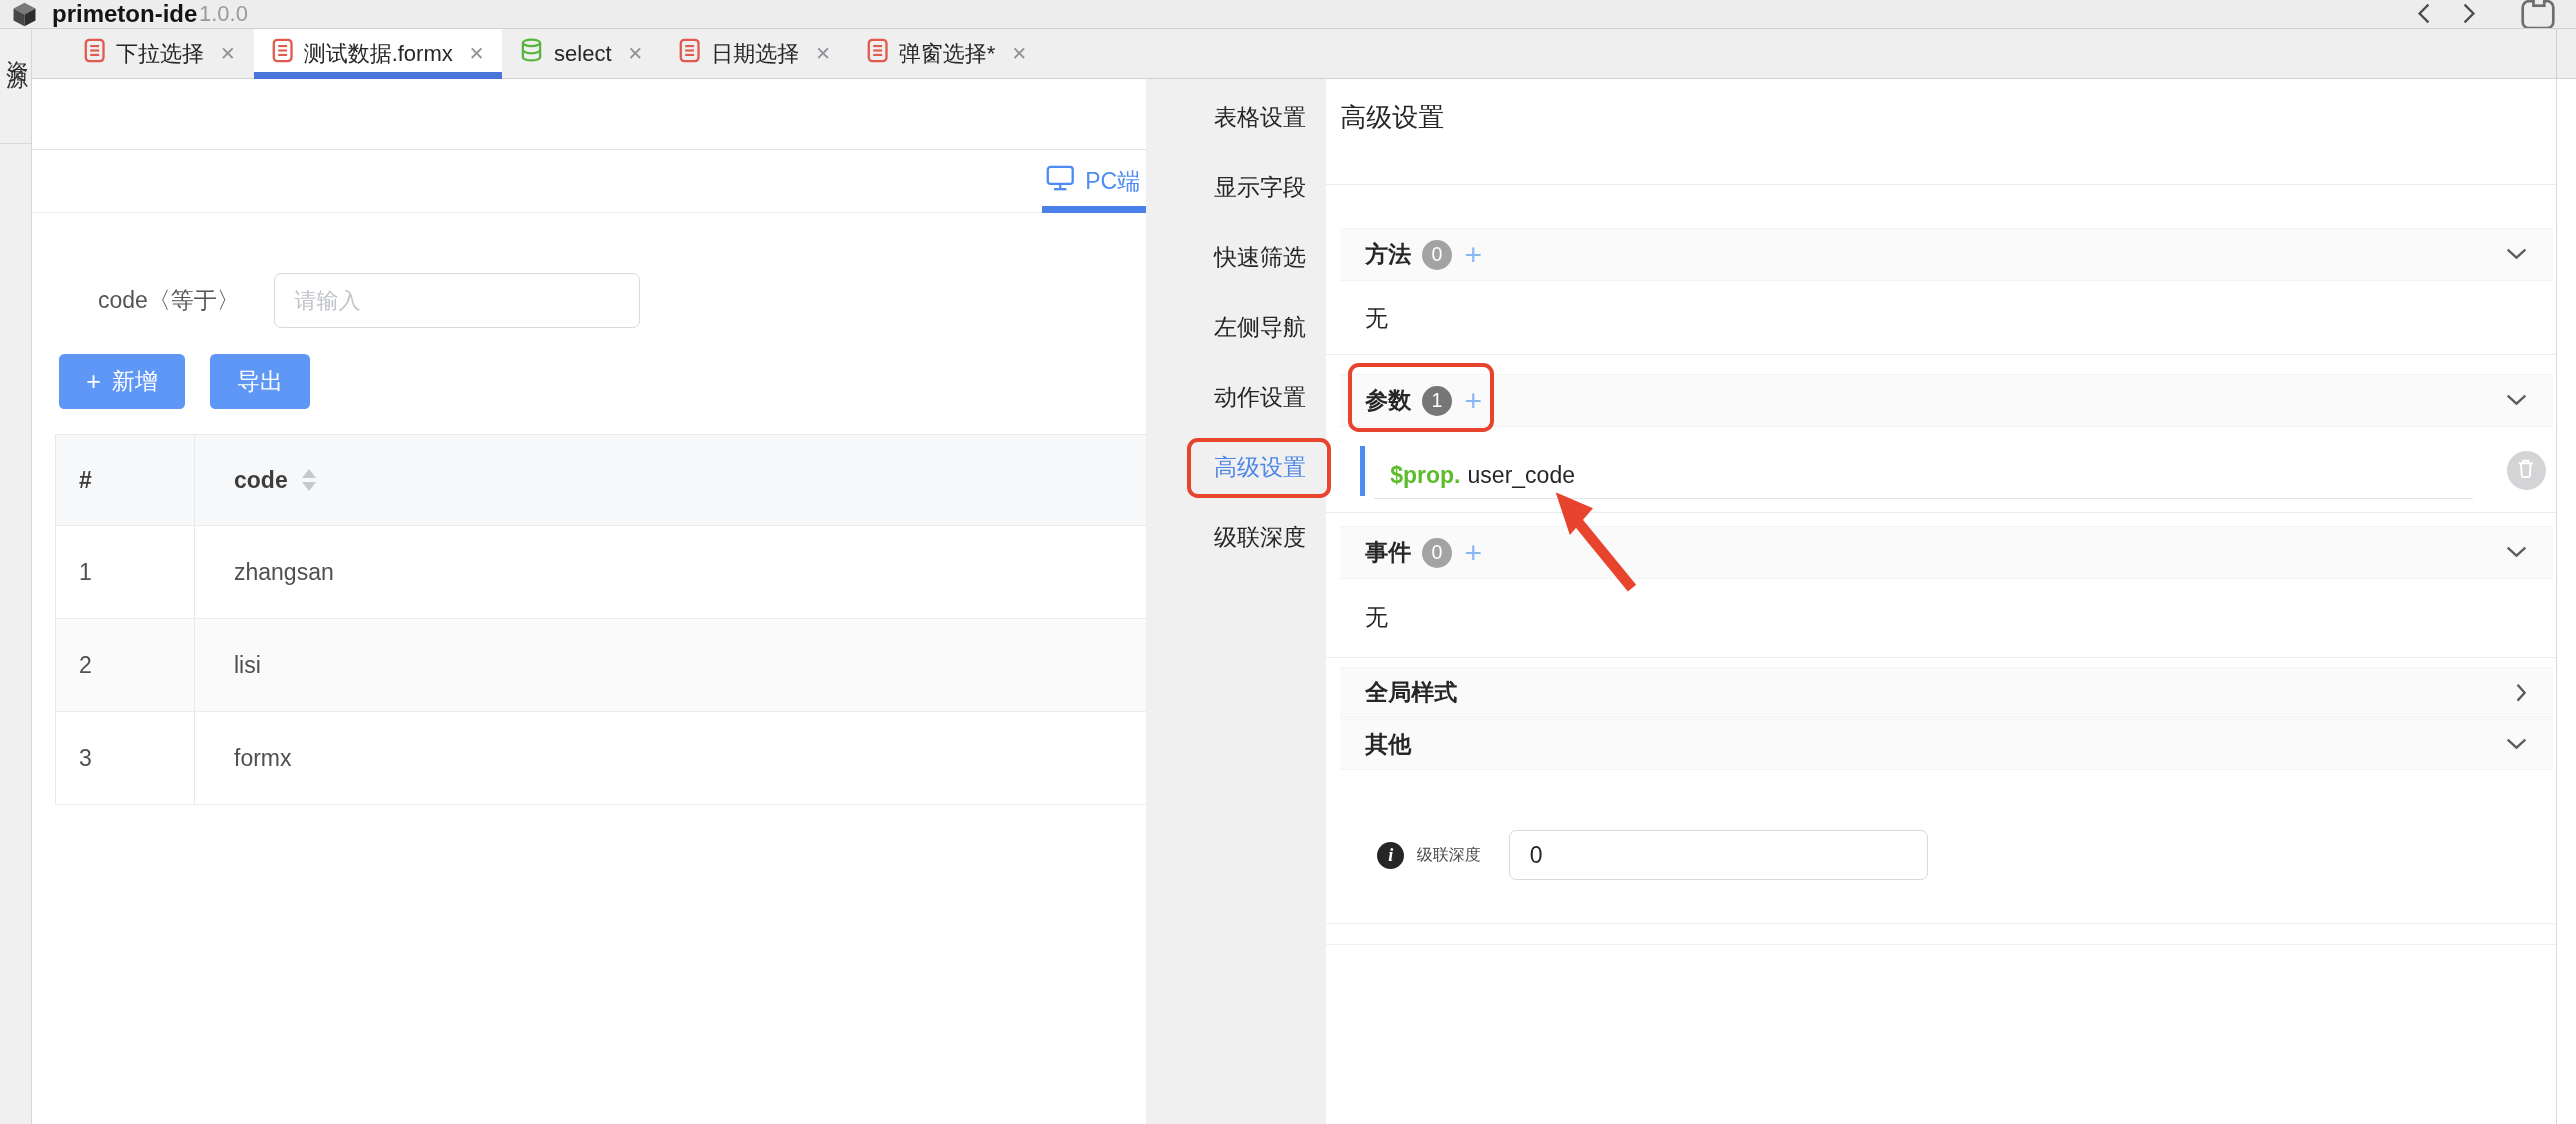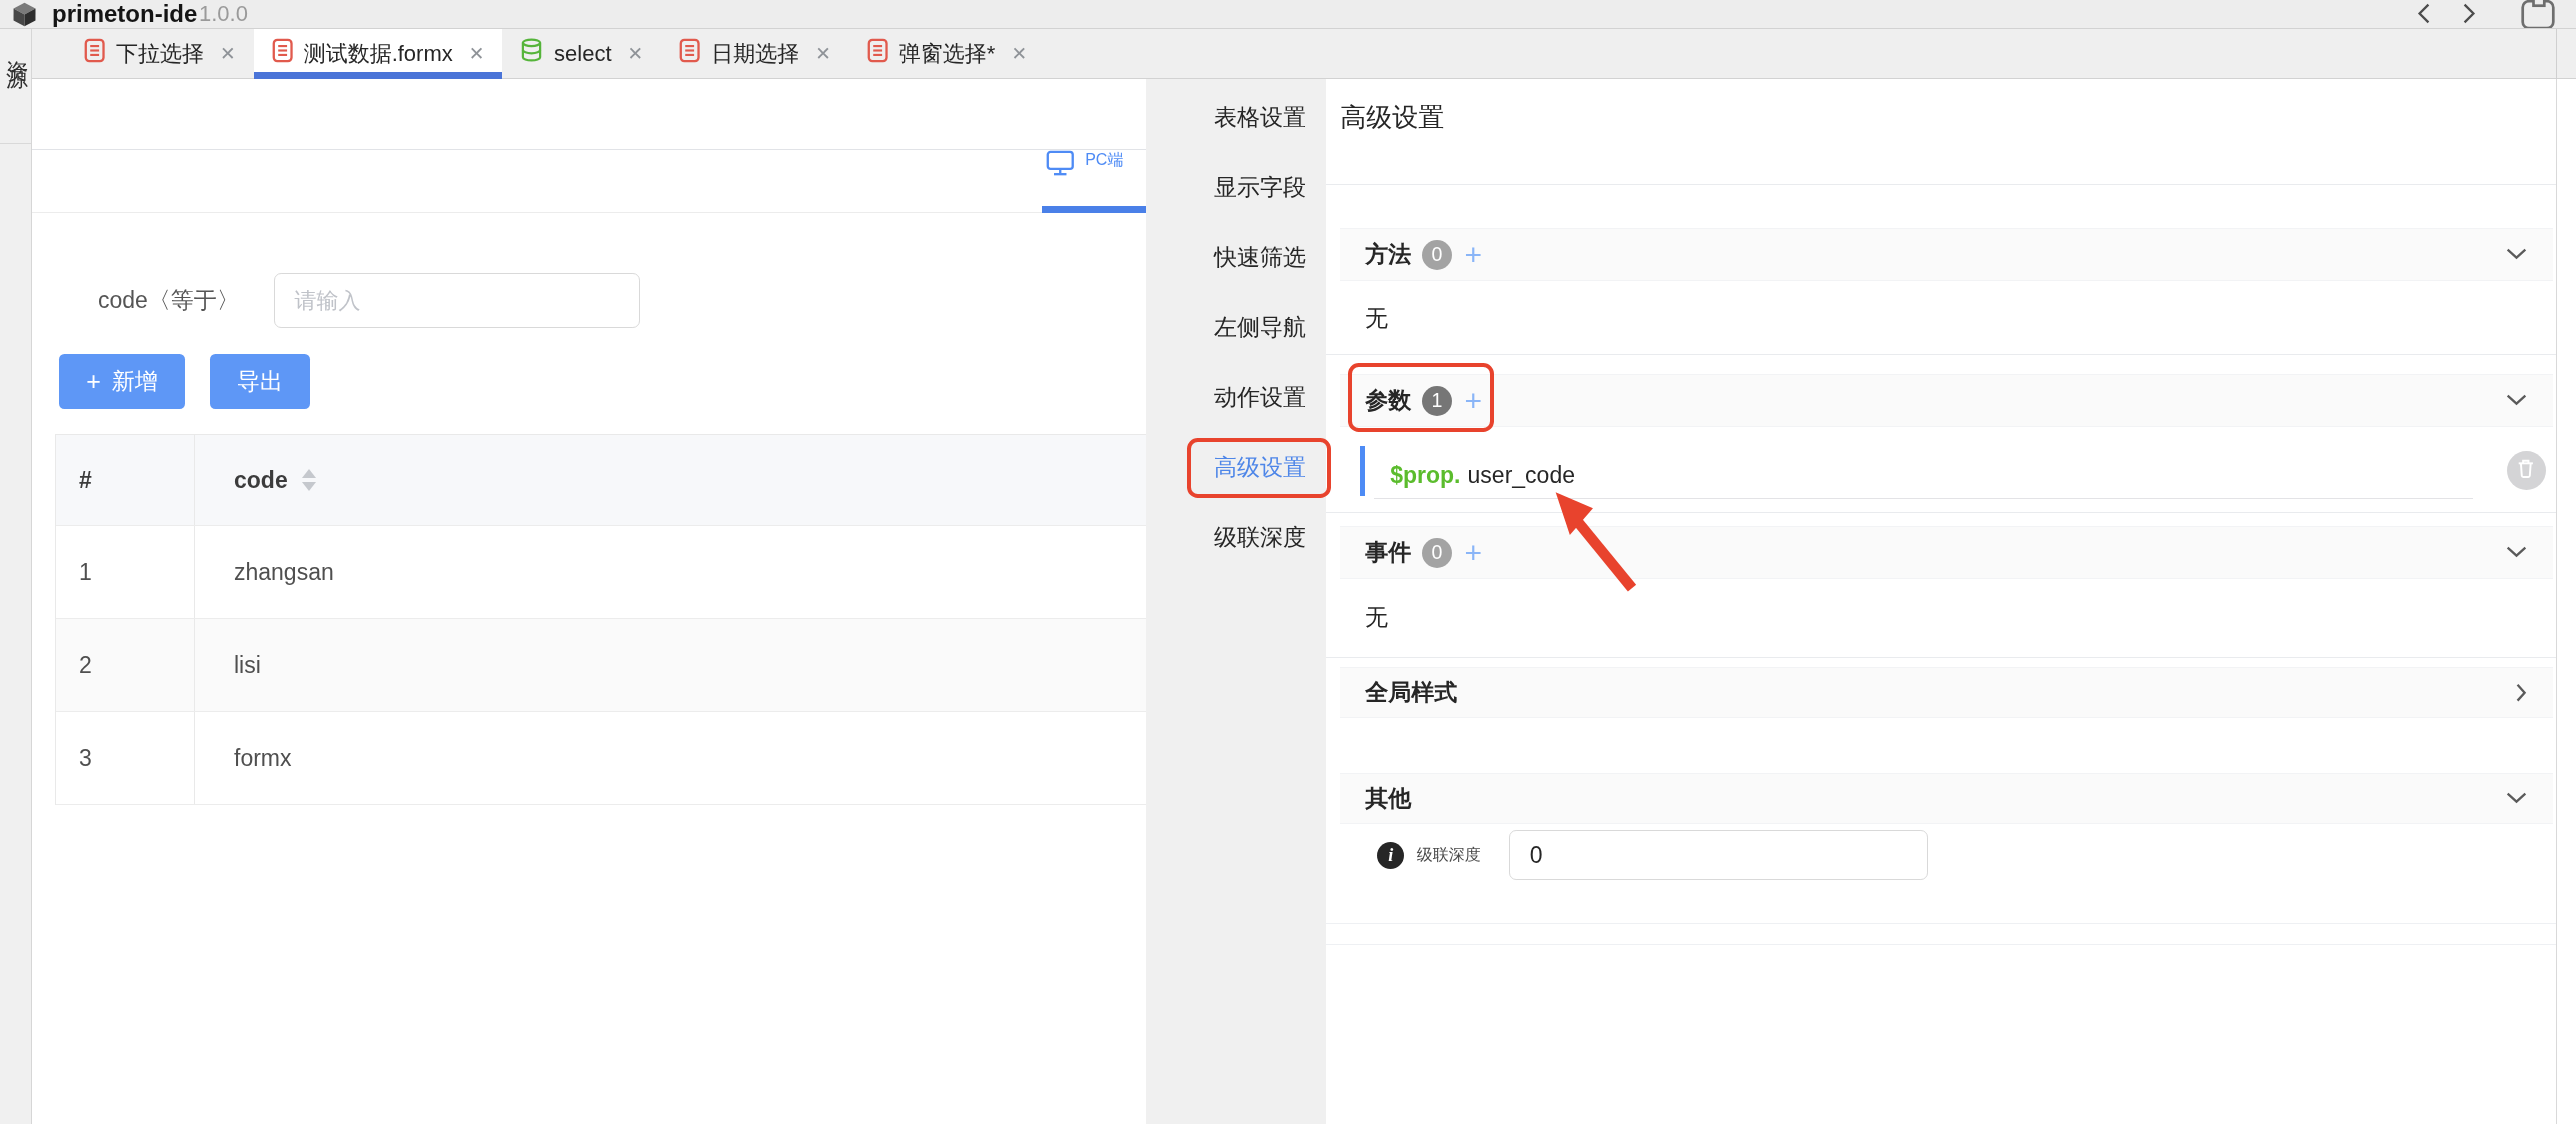--- a/index.html
+++ b/index.html
@@ -30,22 +30,22 @@
   .ftab { display:flex; align-items:center; gap:10.7px; padding:0 18px; font-size:22px; color:#262626;
           position:relative; cursor:pointer; }
   .ftab.active { background:#fff; font-weight:500; }
   .ftab.active::after { content:""; position:absolute; left:0; right:0; bottom:-0.9px; height:7.1px; background:#4a74d8; }
   .ftab .x { font-size:18.7px; color:#8f9398; margin-left:5.3px; }
 
   
   .main { position:absolute; left:32px; top:79px; right:0; bottom:0; background:#fff; }
   .toolbar { position:absolute; left:0; top:0; right:0; height:71px; border-bottom:0.9px solid #e1e3e7; background:#fff; }
   .devrow { position:absolute; left:0; top:71px; right:0; height:63px; background:#fff; border-bottom:0.9px solid #ececec; }
-  .devtab { position:absolute; left:1014px; top:0; height:62px; display:flex; gap:10.7px;
-            color:#4e8bf5; font-size:16px; }
+  .devtab { position:absolute; left:1014px; top:0; height:62px; display:flex; align-items:center; gap:10.7px;
+            color:#4e8bf5; font-size:23px; }
   .devtab-underline { position:absolute; left:1010px; bottom:-0.9px; width:142px; height:7.1px; background:#4a80e8; }
 
   .filter-row { position:absolute; left:66px; top:194px; height:55px; display:flex; align-items:center; gap:34px; }
   .filter-label { font-size:23px; color:#555; }
   .filter-input { width:366px; height:55px; border:0.9px solid #d9d9d9; border-radius:7.1px; font-size:22px;
                   padding:0 19.6px; color:#262626; outline:none; font-family:inherit; }
   .filter-input::placeholder { color:#c0c3c9; }
 
   .btnrow { position:absolute; left:27px; top:275px; display:flex; gap:25px; }
   .btn { height:55px; border:none; border-radius:5.3px; background:#5e97f6; color:#fff; font-size:23px;
@@ -348,21 +348,21 @@
 
       <div class="secbar short" style="top:588px;">
         <span class="sec-lbl">全局样式</span>
         <span class="chev">
           <svg width="14.2" height="21.3" viewBox="0 0 16 24">
               <path d="M4 3 L12 12 L4 21" fill="none" stroke="#5a5a5a" stroke-width="2.6"></path>
             </svg>
         </span>
       </div>
 
-      <div class="secbar short" style="top:694px;">
+      <div class="secbar short" style="top:640px;">
         <span class="sec-lbl">其他</span>
         <span class="chev">
           <svg width="23" height="14.2" viewBox="0 0 26 16">
               <path d="M3 3 L13 12 L23 3" fill="none" stroke="#5a5a5a" stroke-width="2.6"></path>
             </svg>
         </span>
       </div>
 
       <div class="cascade-row">
         <span class="info-dot">i</span>

